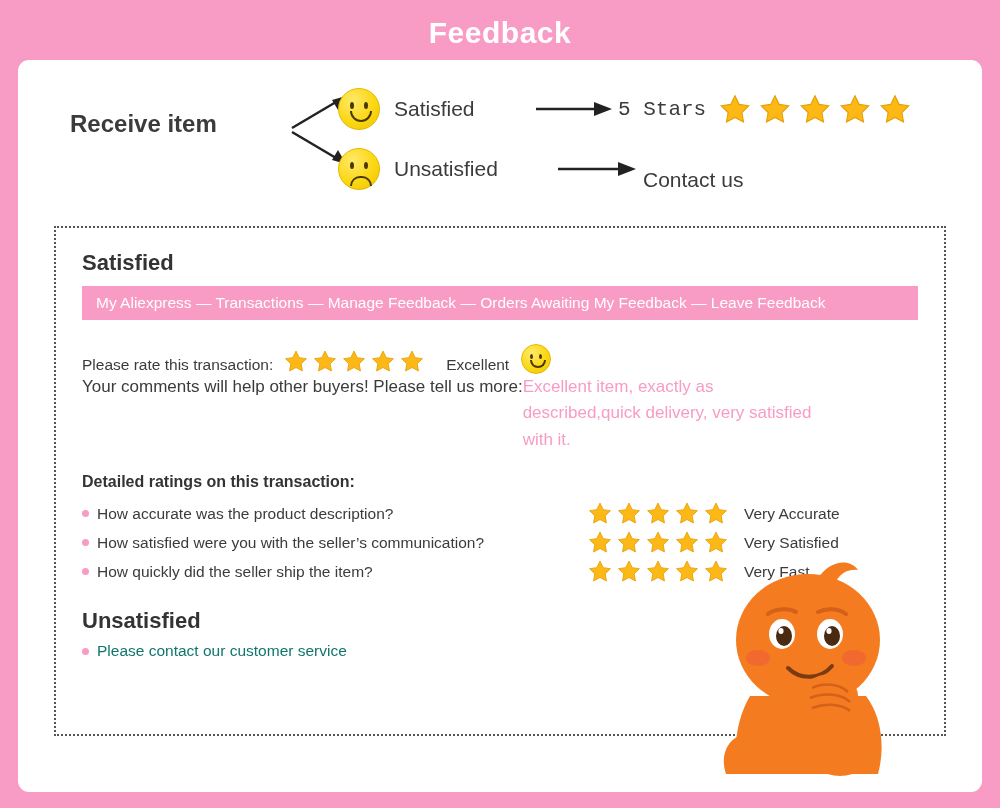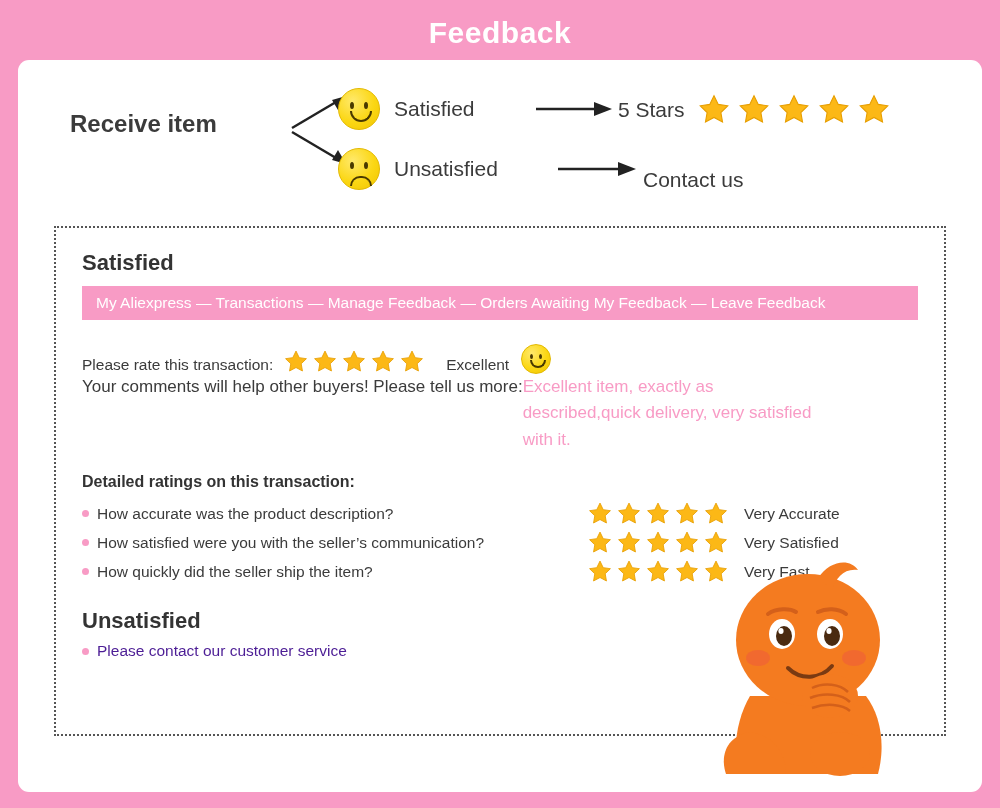--- a/index.html
+++ b/index.html
@@ -114,20 +114,21 @@
     font-size: 21px;
     color: #3b3b3b;
     white-space: nowrap;
   }
   .res-5stars {
     position: absolute;
     left: 600px;
     top: 33px;
     display: flex;
     align-items: center;
+    font-family: Liberation Mono, monospace;
   }
   .res-contact {
     position: absolute;
     left: 625px;
     top: 108px;
   }
   .stars-big { margin-left: 12px; display: flex; }
   .stars-big .star { margin-right: 6px; }
 
   
@@ -237,21 +238,21 @@
   .sec-title-2 {
     font-size: 22px;
     font-weight: bold;
     color: #333;
     margin: 22px 0 8px 0;
   }
   .contact-item {
     display: flex;
     align-items: center;
     font-size: 15.5px;
-    color: #4c1d95;
+    color: #0f766e;
   }
 
   
   .mascot {
     position: absolute;
     right: 24px;
     bottom: -52px;
     width: 230px;
     height: 240px;
   }

